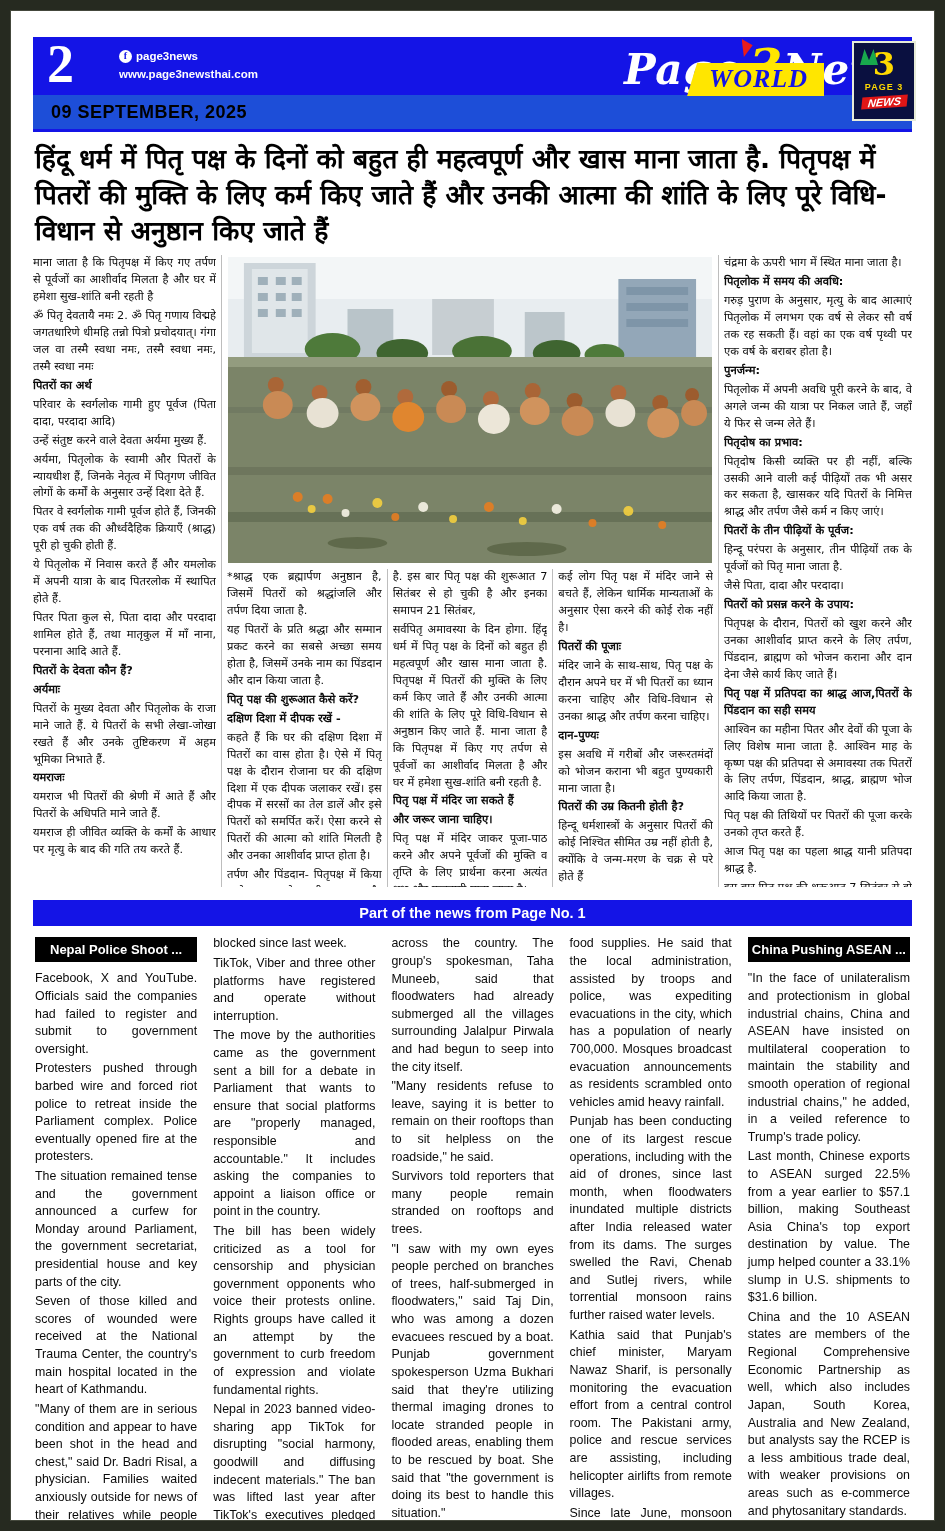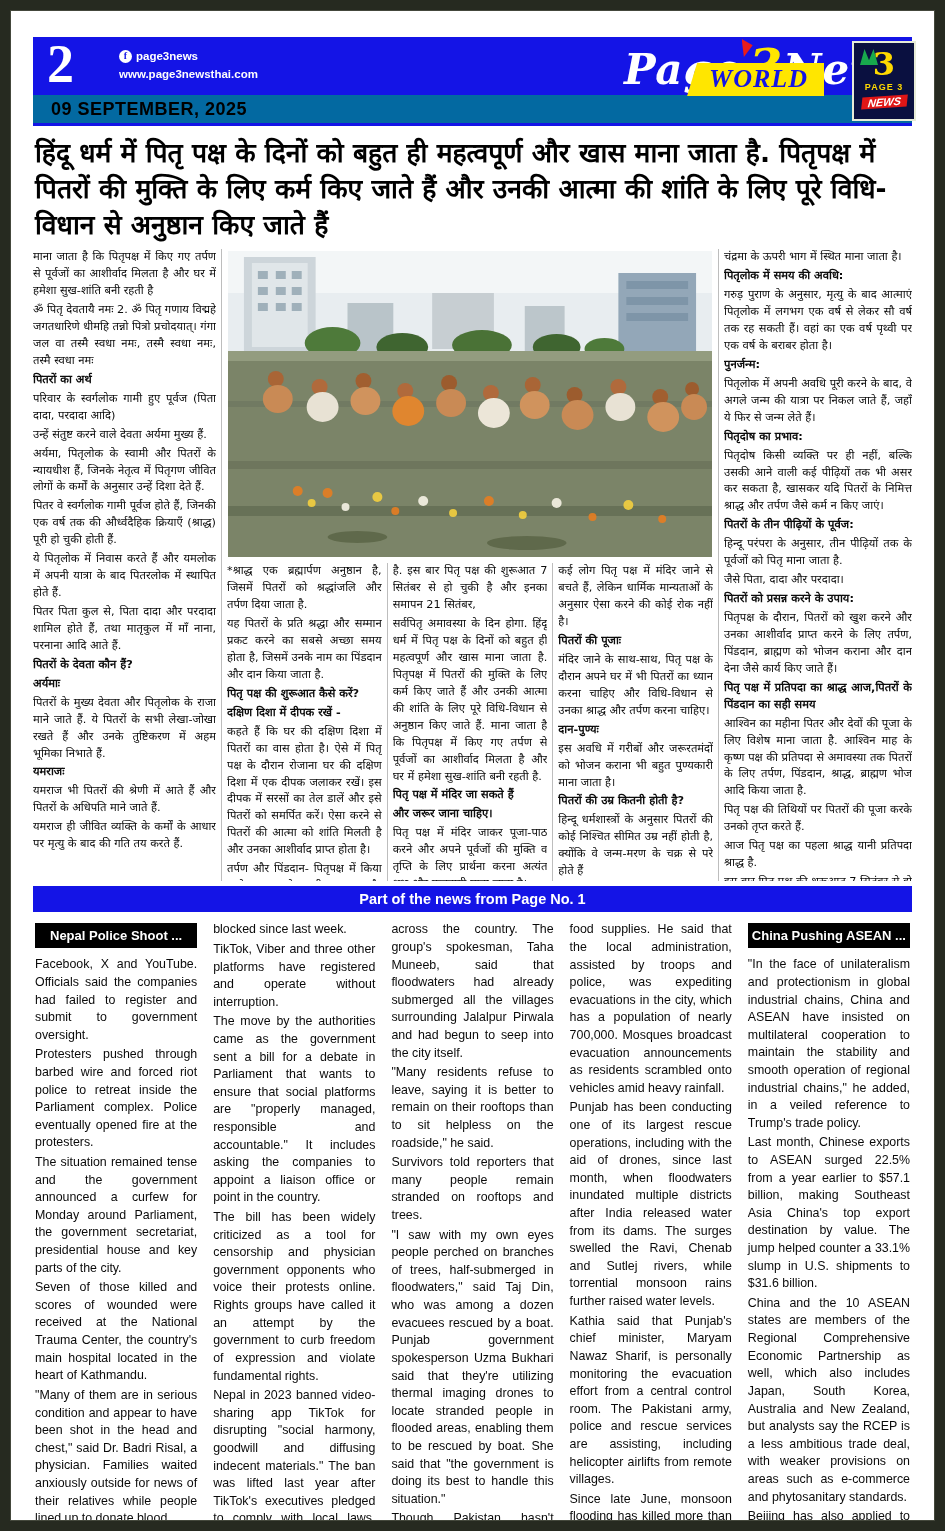--- a/index.html
+++ b/index.html
@@ -17,42 +17,42 @@
   .mh-title { position:absolute; left:0; right:0; top:2px; text-align:right; font-family:"DejaVu Serif", serif; font-style:italic; font-weight:bold; font-size:42px; color:#fff; letter-spacing:1px; }
   .mh-digit { color:#ffe600; font-size:48px; position:relative; }
   .mh-accent { display:inline-block; width:11px; height:18px; background:#e81c1c; clip-path:polygon(0 0,100% 35%,20% 100%); vertical-align:top; margin-right:-4px; }
   .world-band { position:absolute; right:88px; top:26px; background:#ffe600; padding:1px 16px 2px 22px; clip-path:polygon(10px 0,100% 0,100% 100%,0 100%); }
   .world-label { color:#1414e6; font-family:"Liberation Serif", serif; font-style:italic; font-weight:bold; font-size:26px; letter-spacing:1px; }
   .logo-box { position:absolute; right:-4px; top:4px; width:64px; height:80px; background:#0a1040; border:2px solid #e7ecd8; z-index:5; text-align:center; }
   .logo-mark { position:absolute; left:6px; top:6px; width:18px; height:16px; background:#18a94d; clip-path:polygon(0 100%,25% 0,50% 70%,75% 0,100% 100%); }
   .logo-digit { color:#ffd900; font-size:32px; font-weight:bold; line-height:1; margin-top:5px; font-family:"DejaVu Serif", serif; }
   .logo-line1 { color:#ffd900; font-size:9px; font-weight:bold; letter-spacing:1px; margin-top:2px; }
   .logo-news { display:inline-block; background:#e01616; color:#fff; font-style:italic; font-weight:bold; font-size:11px; padding:0 6px; transform:skewX(-10deg) rotate(-4deg); margin-top:4px; }
-  .date-bar { height:28px; background:#0369a1; display:flex; align-items:center; padding-left:18px; }
+  .date-bar { height:34px; background:#1d4ed8; display:flex; align-items:center; padding-left:18px; }
   .date-text { font-size:18px; font-weight:bold; color:#000; letter-spacing:0.5px; }
   .blue-rule { height:3px; background:#1414e6; }
 
   
   .headline { font-family:"DejaVu Sans", sans-serif; font-size:26.5px; font-weight:bold; color:#000; text-align:left; line-height:1.35; margin:9px 2px 7px; }
 
   
   .main { display:flex; height:632px; overflow:hidden; }
   .vrule { width:1px; background:#bdbdbd; margin:0 5px; }
   .col-left { width:183px; overflow:hidden; }
   .center { width:486px; display:flex; flex-direction:column; overflow:hidden; }
   .col-right { flex:1; overflow:hidden; }
   .photo-wrap { height:306px; margin:2px 1px 6px; overflow:hidden; }
   .photo-wrap svg { width:100%; height:100%; display:block; }
   .center-cols { display:flex; flex:1; overflow:hidden; }
   .ccol { flex:1; overflow:hidden; }
   .hi p { margin:0 0 2px; font-size:11.3px; line-height:1.5; text-align:justify; color:#0c0c0c; font-family:"DejaVu Sans", sans-serif; }
   .hi p.bold { font-weight:bold; }
 
   
-  .section-bar { height:26px; background:#1414e6; color:#fff; display:flex; align-items:center; justify-content:center; font-weight:bold; font-size:14.5px; margin-top:5px; }
+  .section-bar { height:26px; background:#1414e6; color:#fff; display:flex; align-items:center; justify-content:center; font-weight:bold; font-size:14.5px; margin-top:13px; }
 
   
   .eng { display:flex; margin-top:9px; height:652px; overflow:hidden; }
   .ecol { flex:1; overflow:hidden; padding:0 8px; }
   .ecol:first-child { padding-left:2px; }
   .ecol:last-child { padding-right:2px; }
   .eng p { font-size:12.4px; line-height:1.42; text-align:justify; margin:0 0 2px; color:#0a0a0a; }
   .black-header { background:#000; color:#fff; font-weight:bold; font-size:13px; text-align:center; padding:5px 2px; margin:2px 0 8px; }
 </style>
 </head>

